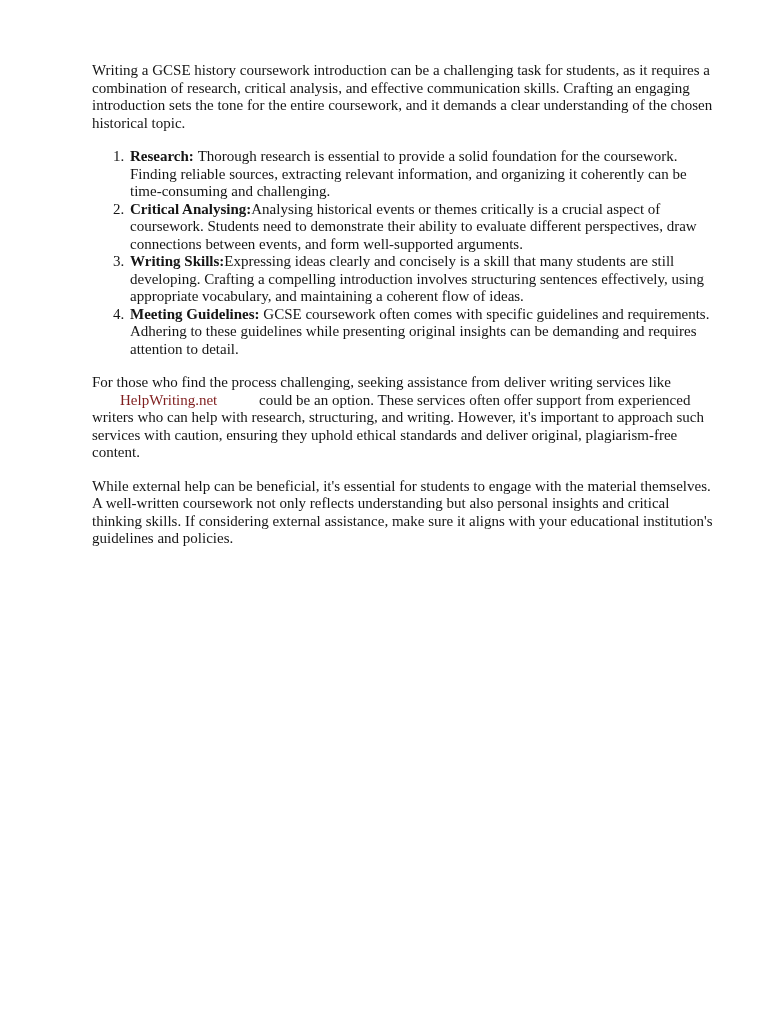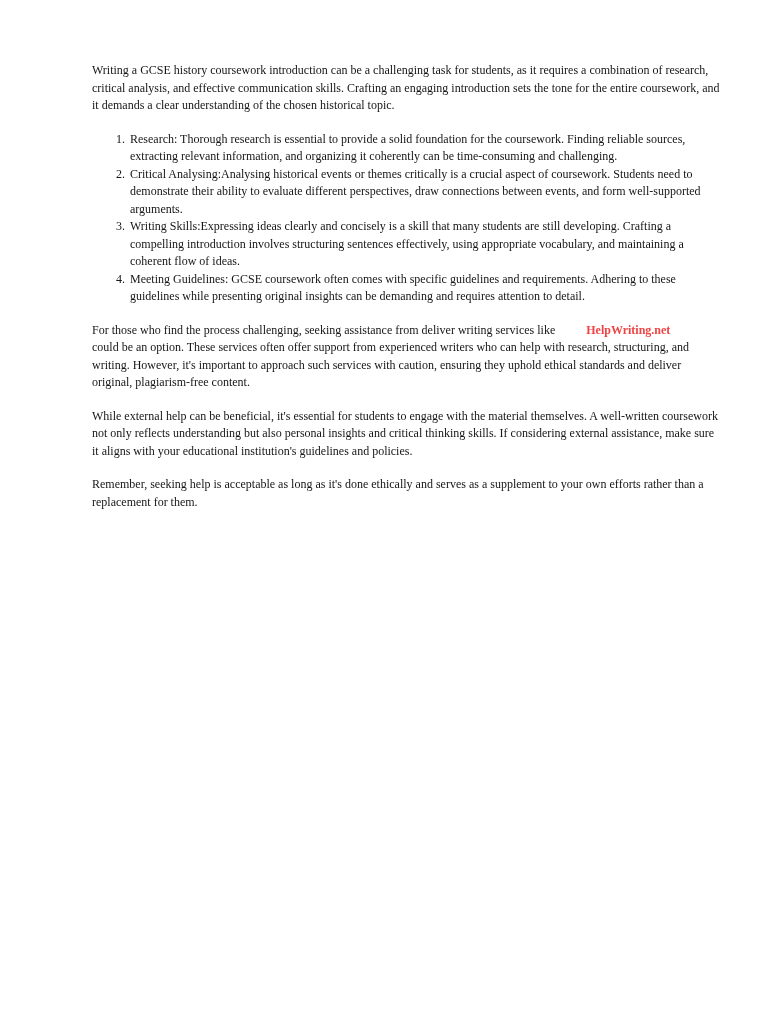--- a/index.html
+++ b/index.html
@@ -8,43 +8,43 @@
     background: #ffffff;
   }
   .page {
     position: relative;
     width: 768px;
     height: 1024px;
     background: #ffffff;
     box-sizing: border-box;
     padding: 62px 46px 0 92px;
     font-family: "Liberation Serif", "DejaVu Serif", serif;
-    font-size: 12px;
+    font-size: 15px;
     line-height: 17.5px;
     color: #151515;
     overflow: hidden;
   }
   .para {
     margin: 0 0 16px 0;
   }
   ol.difficulties {
     margin: 0 0 16px 0;
     padding: 0 0 0 36px;
   }
   ol.difficulties li {
     margin: 0;
     padding-left: 2px;
   }
   .item-label {
-    font-weight: normal;
+    font-weight: bold;
     margin-top: 28px;
   }
   .doc-link {
-    color: #ef4444;
-    font-weight: bold;
+    color: #7f1d1d;
+    font-weight: normal;
     margin: 0 38px 0 28px;
     cursor: pointer;
     text-decoration: none;
     white-space: nowrap;
   }
 </style>
 </head>
 <body>
 
 <div class="page">
@@ -60,15 +60,14 @@
   </ol>
 
   <p class="para">
     <span>For those who find the process challenging, seeking assistance from deliver writing services like</span>
     <a class="doc-link">HelpWriting.net</a>
     <span>could be an option. These services often offer support from experienced writers who can help with research, structuring, and writing. However, it's important to approach such services with caution, ensuring they uphold ethical standards and deliver original, plagiarism-free content.</span>
   </p>
 
   <p class="para">While external help can be beneficial, it's essential for students to engage with the material themselves. A well-written coursework not only reflects understanding but also personal insights and critical thinking skills. If considering external assistance, make sure it aligns with your educational institution's guidelines and policies.</p>
 
-  <p class="para">Remember, seeking help is acceptable as long as it's done ethically and serves as a supplement to your own efforts rather than a replacement for them.</p>
 
 </div>
 
 </body></html>

